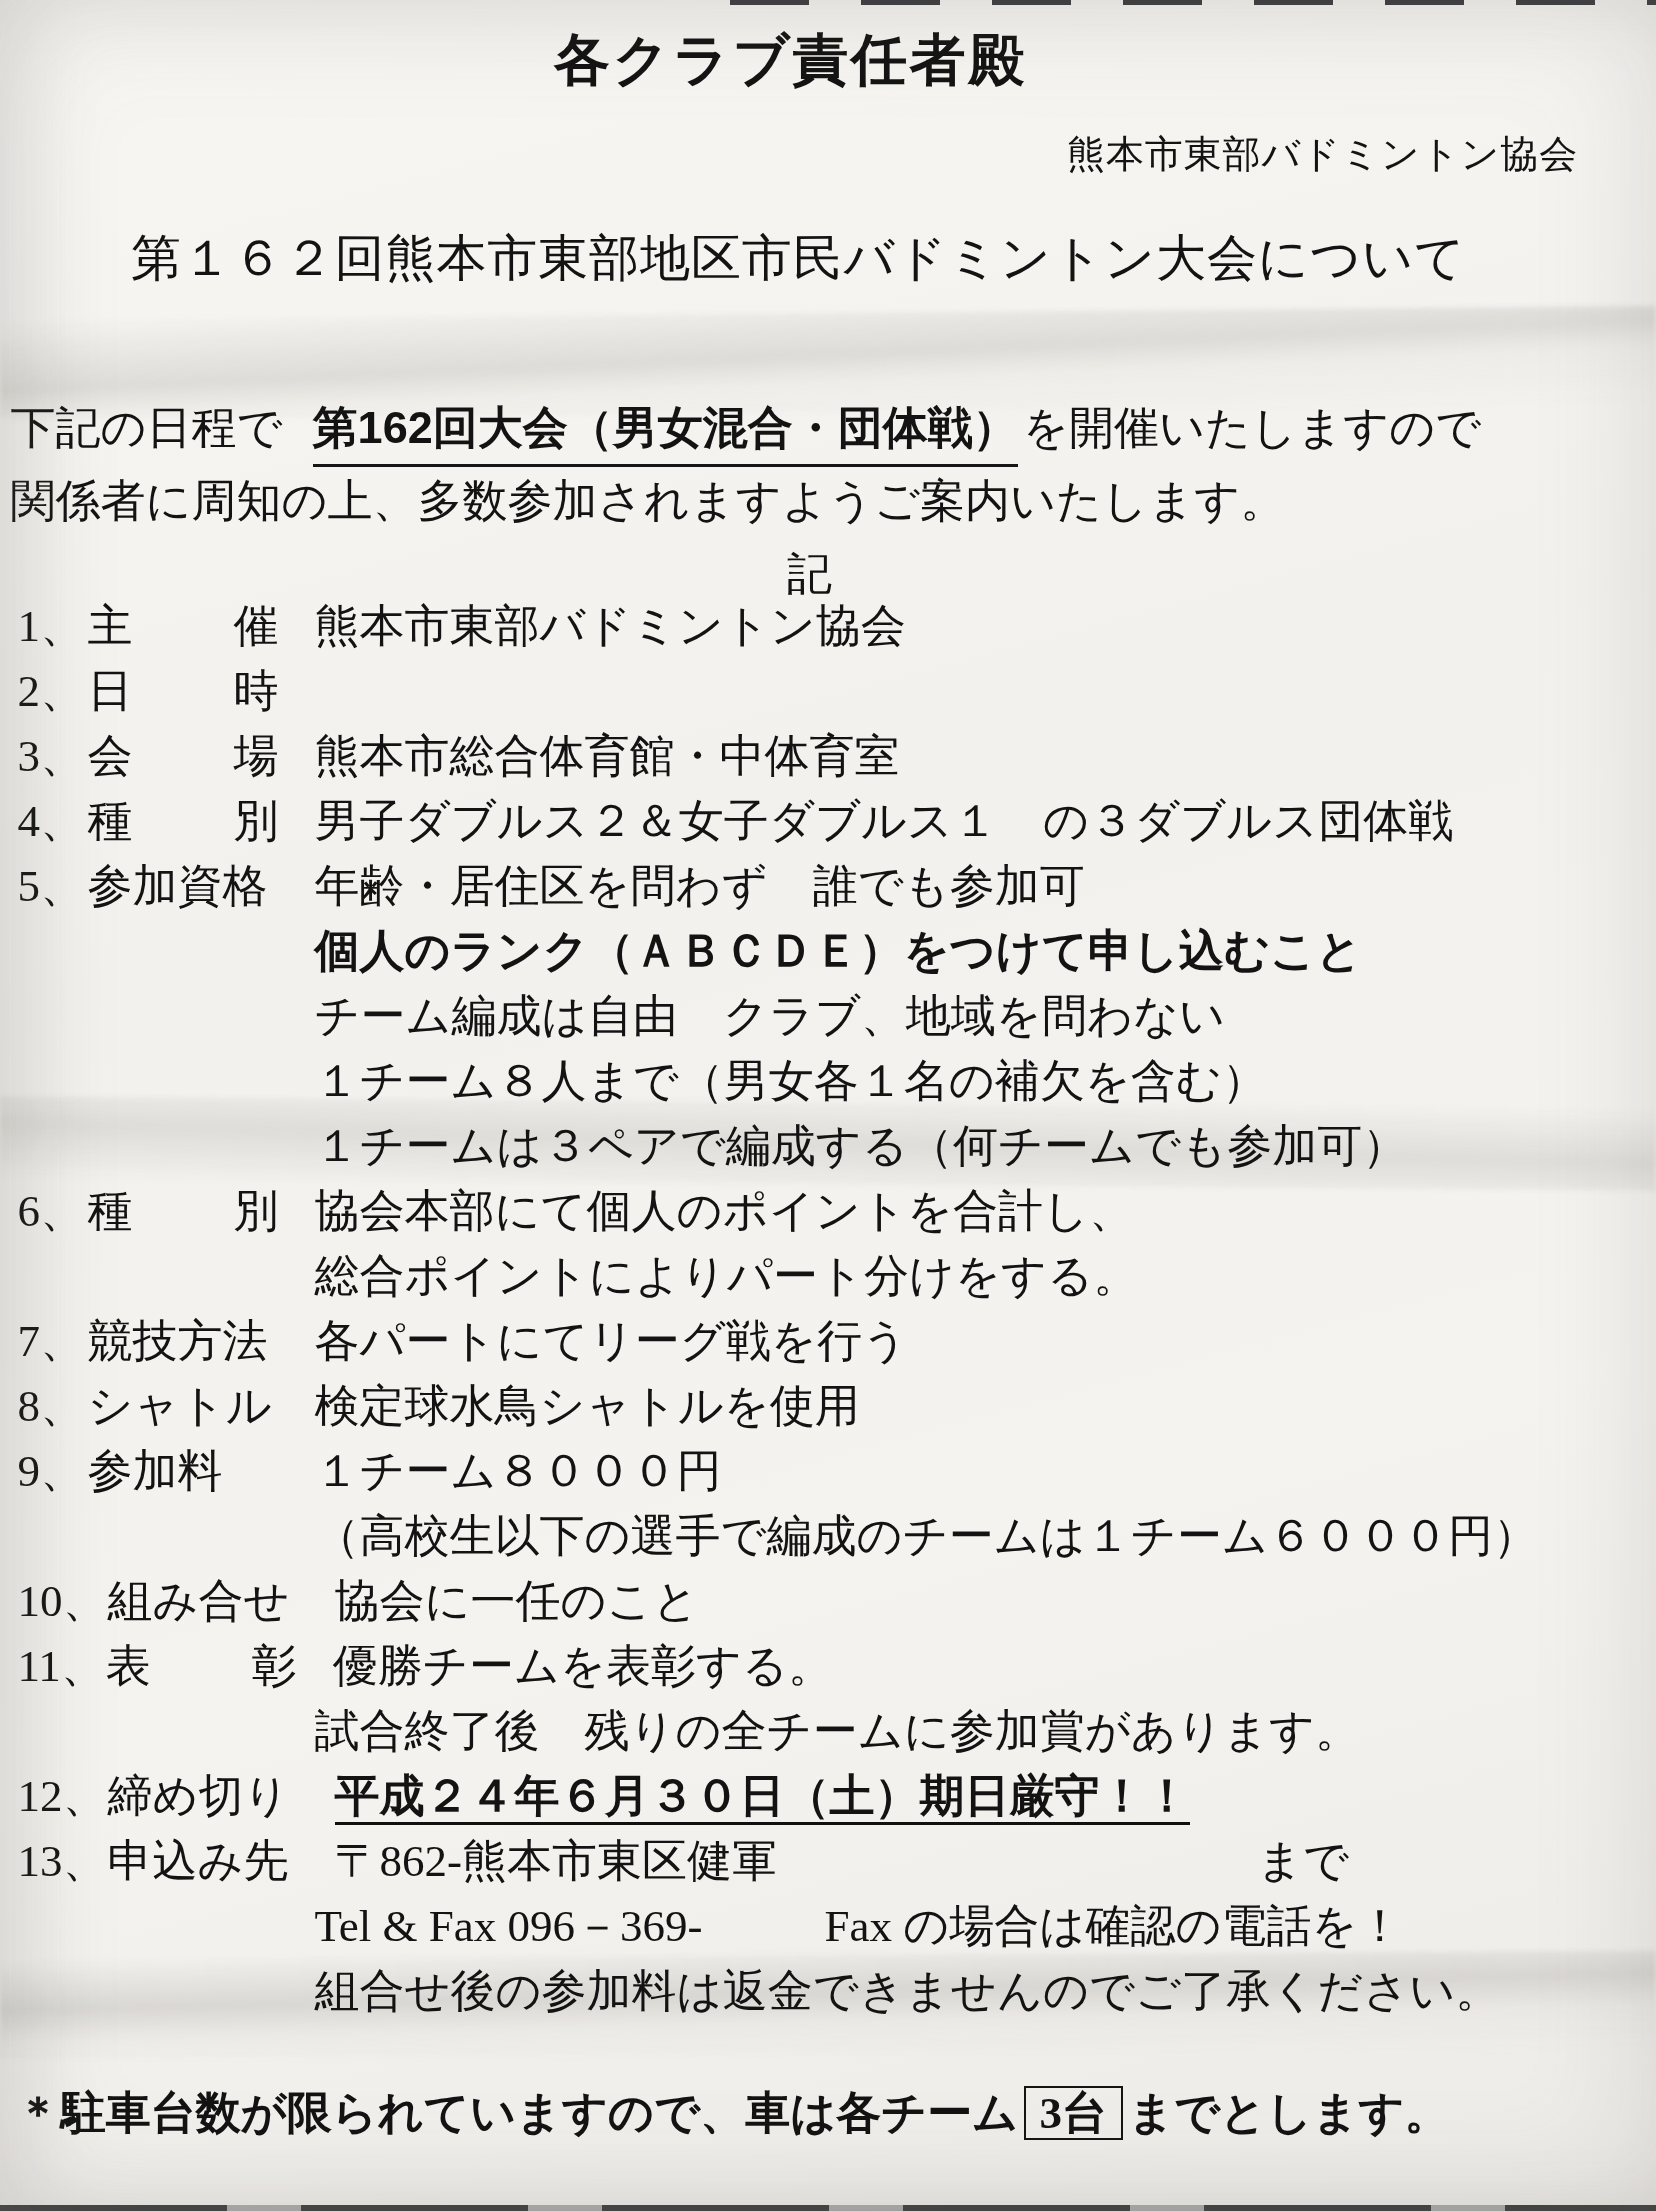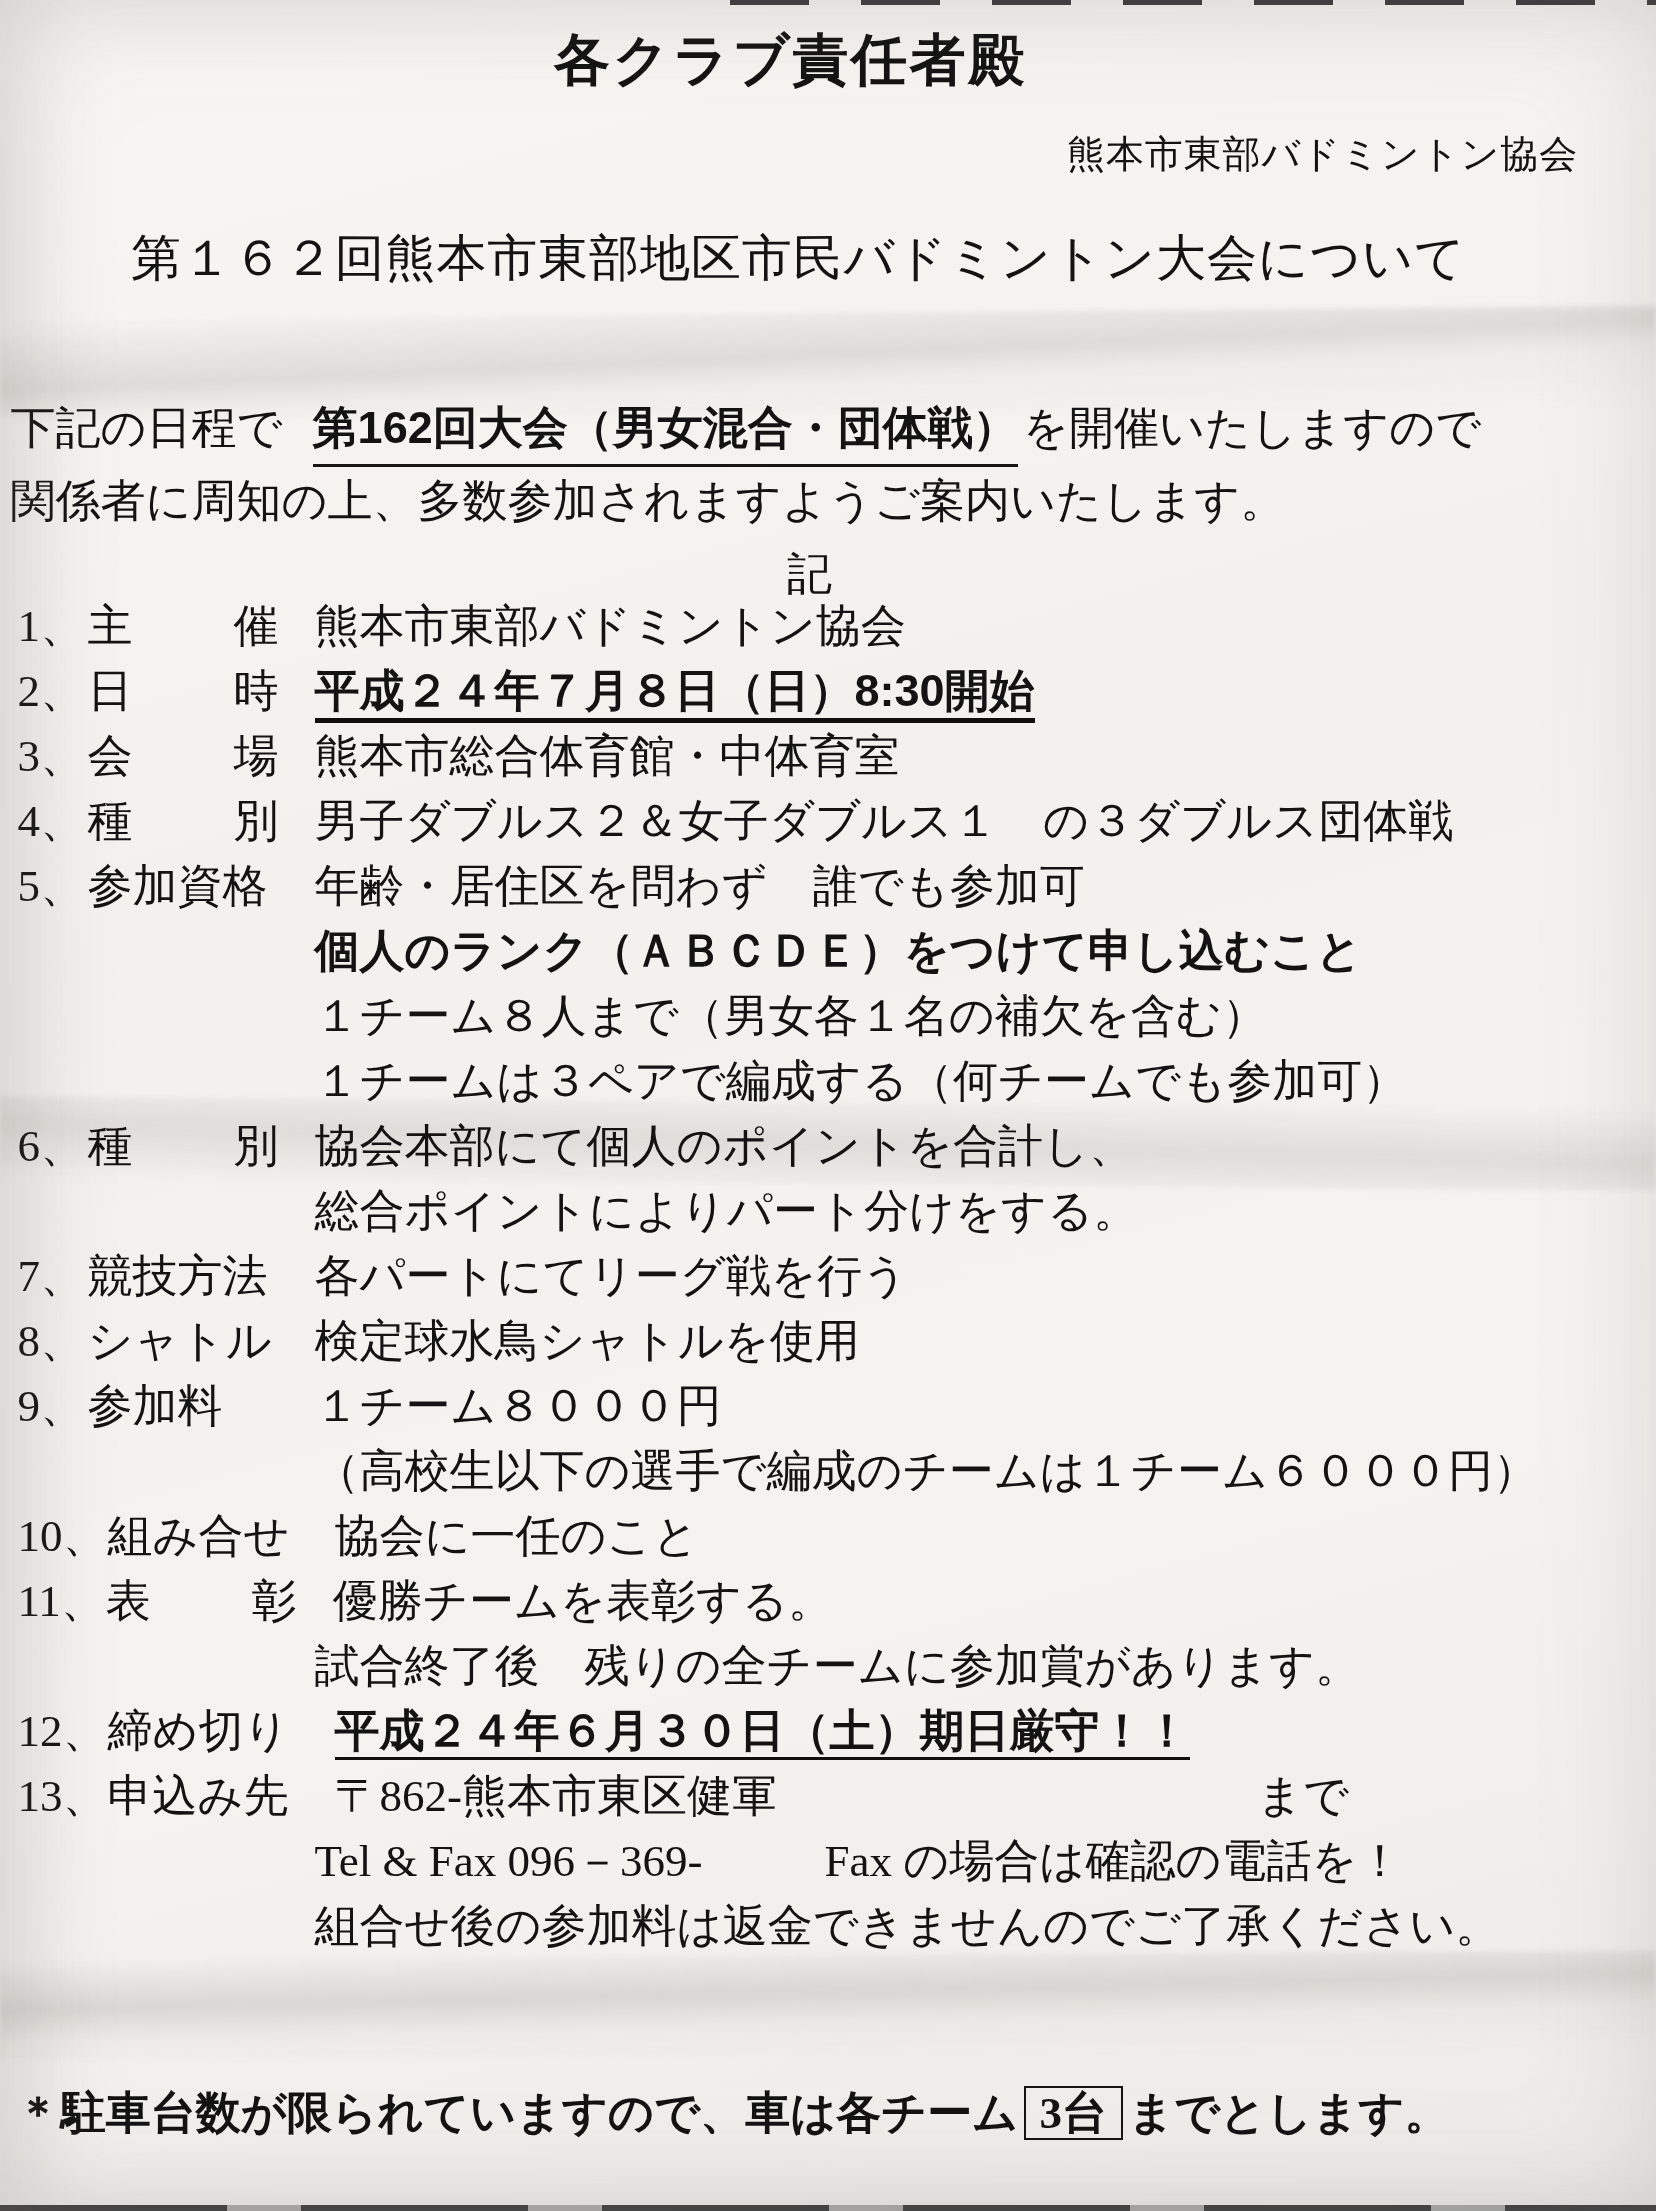--- a/index.html
+++ b/index.html
@@ -77,21 +77,20 @@
 
   <div class="row">
     <span class="num">1、</span>
     <span class="lbl sp">主　催</span>
     <span class="val">熊本市東部バドミントン協会</span>
   </div>
 
   <div class="row">
     <span class="num">2、</span>
     <span class="lbl sp">日　時</span>
-    <span class="val"><span class="u"><span class="b">平成２４年７月８日（日）</span><span class="g">8:30開始</span></span></span>
   </div>
 
   <div class="row">
     <span class="num">3、</span>
     <span class="lbl sp">会　場</span>
     <span class="val">熊本市総合体育館・中体育室</span>
   </div>
 
   <div class="row">
     <span class="num">4、</span>
@@ -99,20 +98,23 @@
     <span class="val">男子ダブルス２＆女子ダブルス１　の３ダブルス団体戦</span>
   </div>
 
   <div class="row">
     <span class="num">5、</span>
     <span class="lbl">参加資格</span>
     <span class="val">年齢・居住区を問わず　誰でも参加可</span>
   </div>
   <div class="row cont">
     <span class="val g">個人のランク（ＡＢＣＤＥ）をつけて申し込むこと</span>
+  </div>
+  <div class="row cont">
+    <span class="val">チーム編成は自由　クラブ、地域を問わない</span>
   </div>
   <div class="row cont">
     <span class="val">１チーム８人まで（男女各１名の補欠を含む）</span>
   </div>
   <div class="row cont">
     <span class="val">１チームは３ペアで編成する（何チームでも参加可）</span>
   </div>
 
   <div class="row">
     <span class="num">6、</span>

